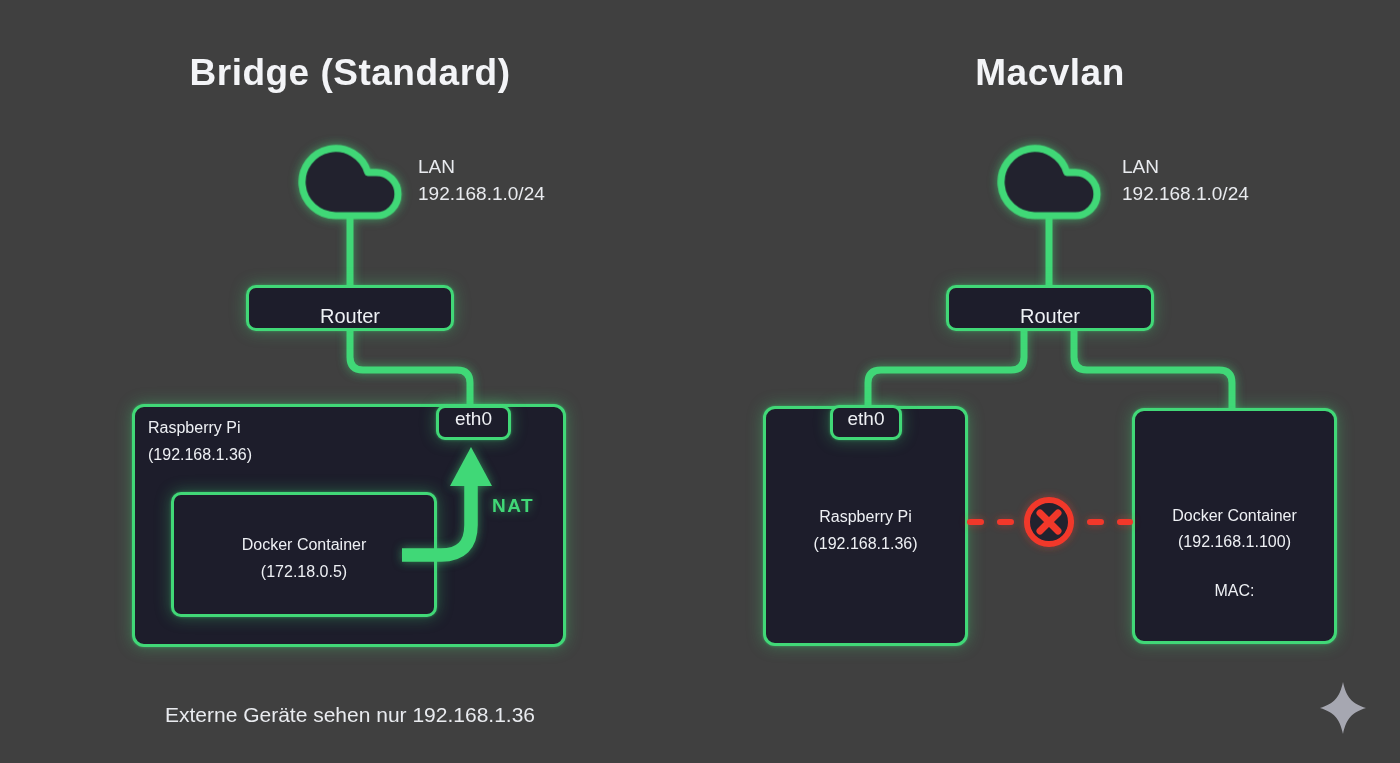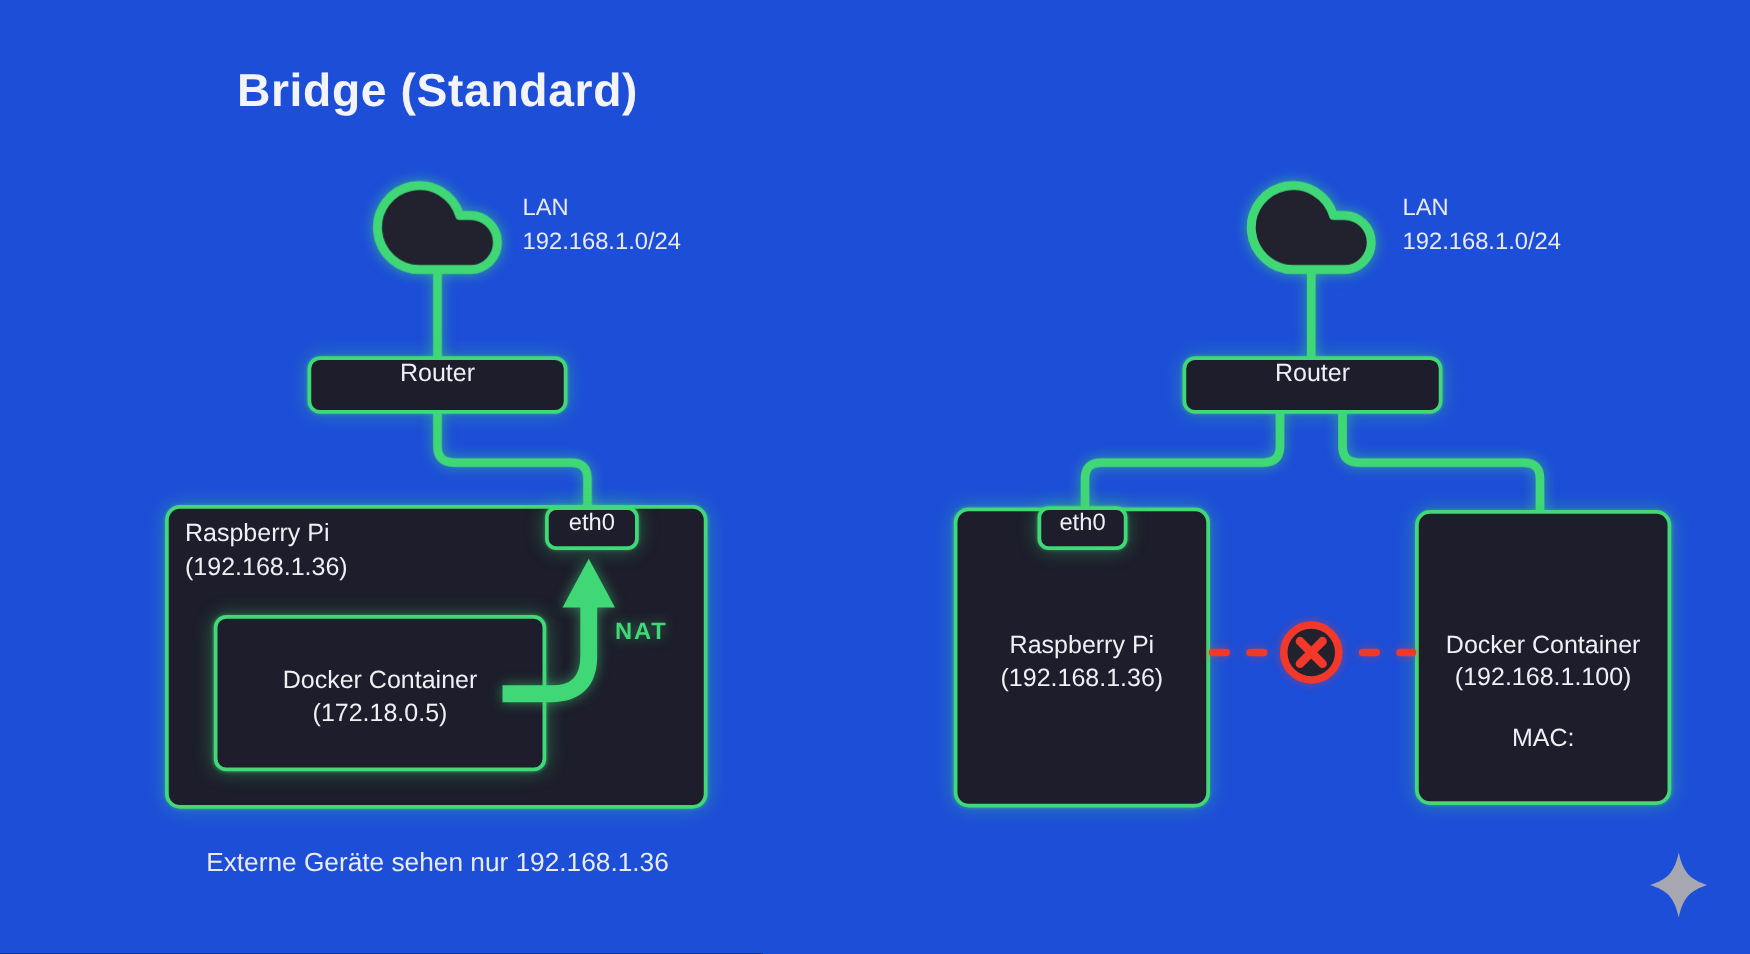--- a/index.html
+++ b/index.html
@@ -1,30 +1,30 @@
 <!DOCTYPE html>
 <html><head>
 <meta charset="utf-8">
 <style>
   html,body{margin:0;padding:0;background:#14141d;}
-  .stage{position:relative;width:1400px;height:763px;background:#1d4ed8;overflow:hidden;
+  .stage{position:relative;width:1400px;height:763px;background:#404040;overflow:hidden;
          font-family:"Liberation Sans",sans-serif;color:#eef0f4;}
   .layer{position:absolute;left:0;top:0;width:1400px;height:763px;pointer-events:none;}
   #under{z-index:0;}
   #over{z-index:6;}
   .title{position:absolute;z-index:2;font-size:37px;font-weight:700;color:#f3f4f7;
          text-align:center;letter-spacing:.5px;}
   .gbox{position:absolute;z-index:1;border:3px solid #41d877;border-radius:12px;background:#1d1d2b;
         box-sizing:border-box;box-shadow:0 0 16px rgba(65,216,119,.38),0 0 3px rgba(65,216,119,.45);}
-  .router{z-index:2;display:flex;align-items:flex-start;justify-content:center;font-size:20px;border-radius:10px;}
+  .router{z-index:2;display:flex;align-items:flex-end;justify-content:center;font-size:20px;border-radius:10px;}
   .eth0{z-index:4;display:flex;align-items:flex-start;justify-content:center;font-size:19px;border-radius:9px;}
-  .lbl{position:absolute;font-size:20px;line-height:27px;}
+  .lbl{position:absolute;font-size:16px;line-height:27px;}
   .ctr{text-align:center;}
   .lan{position:absolute;z-index:2;font-size:19px;line-height:27px;color:#e9ebef;}
-  .caption{position:absolute;z-index:2;font-size:21px;color:#e9ebef;text-align:center;}
+  .caption{position:absolute;z-index:2;font-size:21px;color:#e9ebef;text-align:center;margin-top:24px;}
   .nat{position:absolute;z-index:7;font-size:19px;font-weight:700;color:#41d877;letter-spacing:1.5px;
        text-shadow:0 0 10px rgba(65,216,119,.55);}
   .blocked{position:absolute;z-index:7;font-size:20px;line-height:23px;text-align:center;color:#f0f1f4;}
   .mline{line-height:26px;}
 </style>
 </head>
 <body>
 
 <div class="stage">
 
@@ -74,20 +74,21 @@
   </div>
 
   <div class="gbox eth0" style="left:436px;top:405px;width:75px;height:35px">
     <span>eth0</span>
   </div>
 
   <div class="nat" style="left:492px;top:495px">NAT</div>
 
   <div class="caption" style="left:0;top:679px;width:700px">Externe Geräte sehen nur 192.168.1.36</div>
 
+  <div class="title" style="left:700px;top:52px;width:700px">Macvlan</div>
 
   <div class="lan" style="left:1122px;top:153px">
     <div>LAN</div>
     <div>192.168.1.0/24</div>
   </div>
 
   <div class="gbox router" style="left:946px;top:285px;width:208px;height:46px">
     <span>Router</span>
   </div>
 

